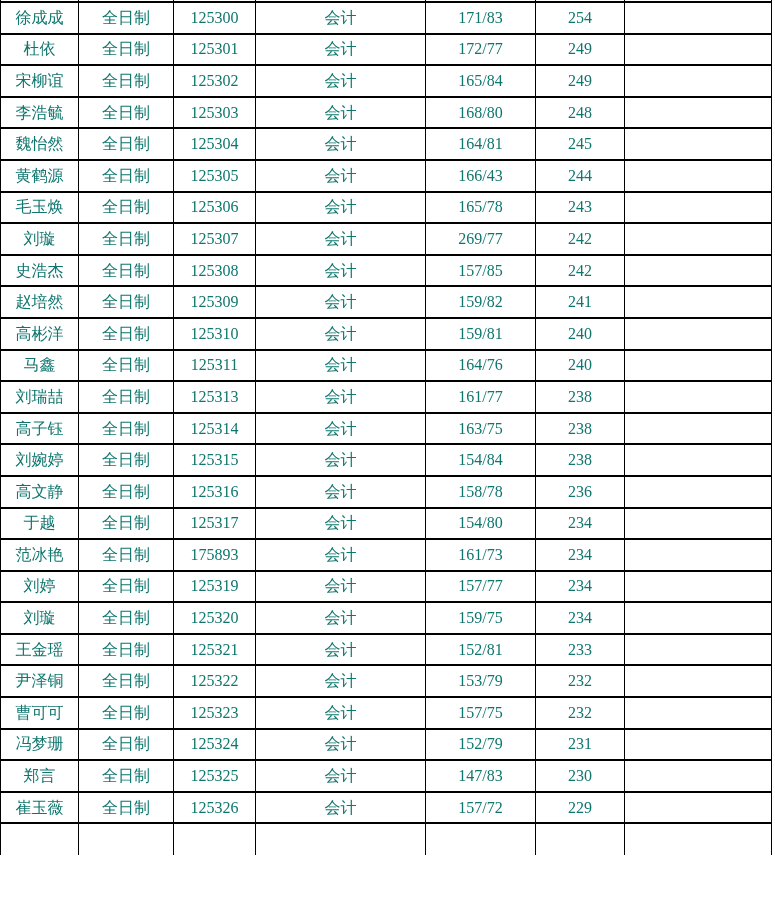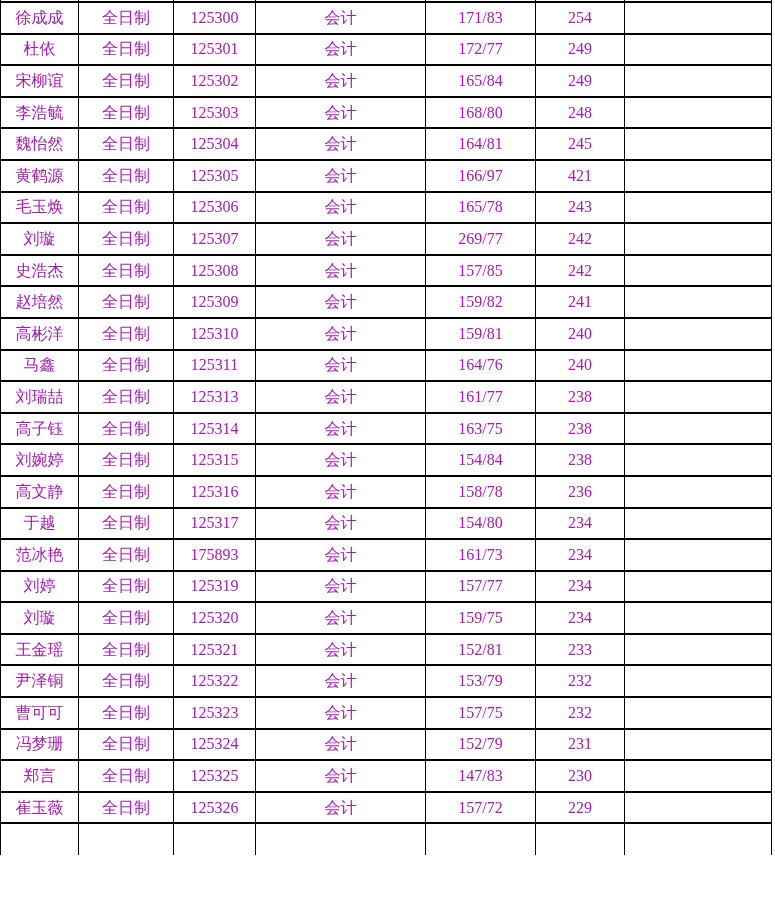--- a/index.html
+++ b/index.html
@@ -4,21 +4,21 @@
 <style>
   * { margin: 0; padding: 0; box-sizing: border-box; }
   html, body { background: #ffffff; }
   .page {
     position: relative;
     width: 775px;
     height: 915px;
     overflow: hidden;
     background: #ffffff;
     font-family: "Liberation Serif", "DejaVu Serif", serif;
-    color: #a21caf;
+    color: #0f766e;
   }
   table.score-table {
     position: absolute;
     top: -29.6px;
     left: 0;
     width: 771px;
     table-layout: fixed;
     border-collapse: collapse;
     background: #ffffff;
   }
@@ -113,22 +113,22 @@
     <td>会计</td>
     <td>164/81</td>
     <td>245</td>
     <td></td>
   </tr>
         <tr>
     <td>黄鹤源</td>
     <td>全日制</td>
     <td>125305</td>
     <td>会计</td>
-    <td>166/97</td>
-    <td>421</td>
+    <td>166/43</td>
+    <td>244</td>
     <td></td>
   </tr>
         <tr>
     <td>毛玉焕</td>
     <td>全日制</td>
     <td>125306</td>
     <td>会计</td>
     <td>165/78</td>
     <td>243</td>
     <td></td>

